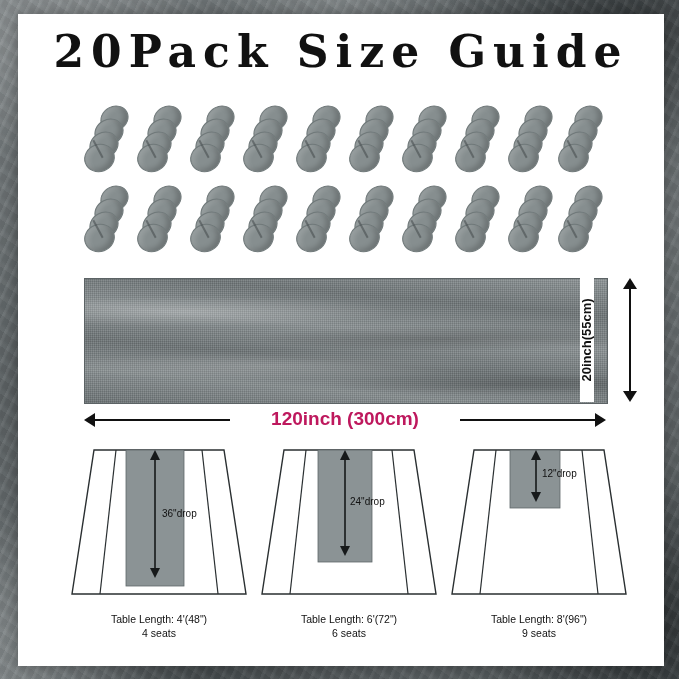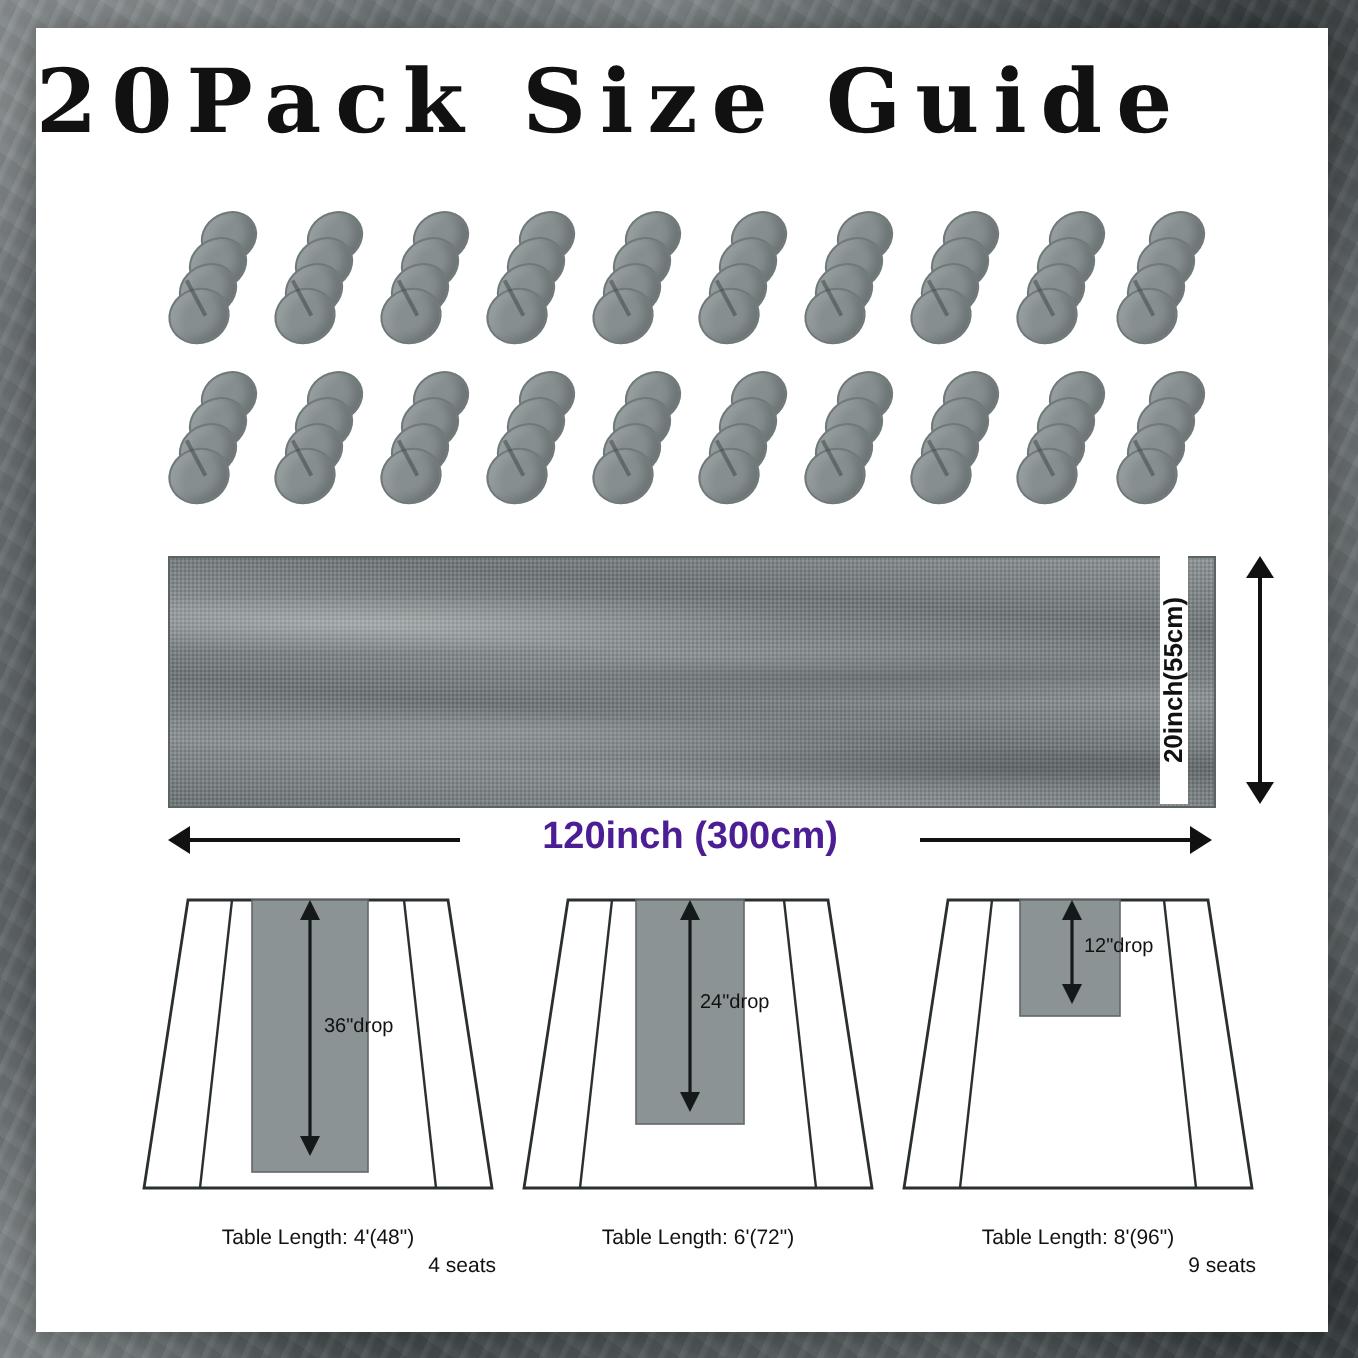--- a/index.html
+++ b/index.html
@@ -51,20 +51,21 @@
     background: #ffffff;
     box-shadow: 0 0 14px rgba(0,0,0,0.35);
   }
 
   
   .title {
     position: absolute;
     left: 0;
     top: 12px;
     width: 646px;
+    text-align: center;
     font-family: "DejaVu Serif", serif;
     font-weight: bold;
     font-size: 44px;
     letter-spacing: 7px;
     color: #111111;
     white-space: nowrap;
   }
 
   
   .napkins {
@@ -157,21 +158,21 @@
   }
   .dim-width .head.left  { left: 0;  border-right: 11px solid #111; }
   .dim-width .head.right { right: 0; border-left: 11px solid #111; }
   .dim-width .label {
     position: absolute;
     left: 0; right: 0;
     top: -4px;
     text-align: center;
     font-size: 19px;
     font-weight: bold;
-    color: #4c1d95;
+    color: #be185d;
     background: #fff;
     width: 230px;
     margin: 0 auto;
   }
 
   .dim-height {
     position: absolute;
     left: 598px;
     top: 264px;
     width: 30px;
@@ -234,21 +235,21 @@
   .tf-caption {
     position: absolute;
     left: 0;
     width: 178px;
     text-align: center;
     font-size: 10.5px;
     color: #111;
     line-height: 14px;
   }
   .tf-caption.line1 { top: 168px; }
-  .tf-caption.line2 { top: 182px; text-align: right; }
+  .tf-caption.line2 { top: 182px; }
 
   .drop-label {
     position: absolute;
     font-size: 10px;
     color: #111;
     white-space: nowrap;
   }
 </style>
 </head>
 <body>
@@ -448,20 +449,21 @@
           <path d="M24 6 L154 6 L176 150 L2 150 Z" fill="#ffffff" stroke="#2a2f31" stroke-width="1.4"></path>
           <path d="M46 6 L30 150" fill="none" stroke="#2a2f31" stroke-width="1.2"></path>
           <path d="M132 6 L148 150" fill="none" stroke="#2a2f31" stroke-width="1.2"></path>
           <rect x="58" y="6" width="54" height="112" fill="#8b9395" stroke="#5f686a" stroke-width="0.8"></rect>
           <line x1="85" y1="14" x2="85" y2="104" stroke="#16191a" stroke-width="1.6"></line>
           <polygon points="85,6 80,16 90,16" fill="#16191a"></polygon>
           <polygon points="85,112 80,102 90,102" fill="#16191a"></polygon>
         </svg>
         <div class="drop-label" style="left:90px; top:52px;">24"drop</div>
         <div class="tf-caption line1">Table Length: 6'(72")</div>
+        <div class="tf-caption line2">6 seats</div>
       </div>
 
       <div class="table-fig f3">
         <svg width="178" height="165" viewBox="0 0 178 165">
           <path d="M24 6 L154 6 L176 150 L2 150 Z" fill="#ffffff" stroke="#2a2f31" stroke-width="1.4"></path>
           <path d="M46 6 L30 150" fill="none" stroke="#2a2f31" stroke-width="1.2"></path>
           <path d="M132 6 L148 150" fill="none" stroke="#2a2f31" stroke-width="1.2"></path>
           <rect x="60" y="6" width="50" height="58" fill="#8b9395" stroke="#5f686a" stroke-width="0.8"></rect>
           <line x1="86" y1="14" x2="86" y2="50" stroke="#16191a" stroke-width="1.6"></line>
           <polygon points="86,6 81,16 91,16" fill="#16191a"></polygon>

